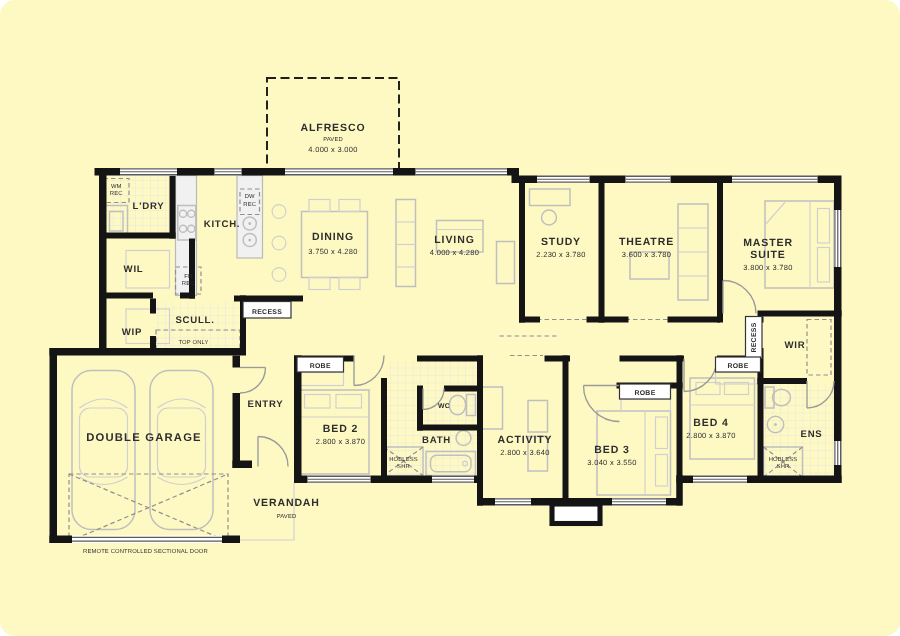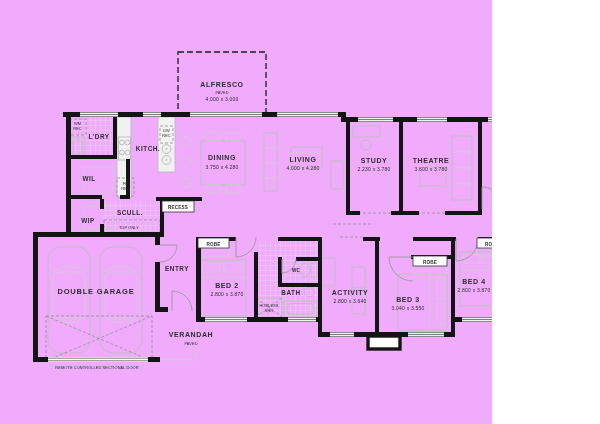--- a/index.html
+++ b/index.html
@@ -1,16 +1,16 @@
 <!DOCTYPE html>
 <html><head>
 <meta charset="utf-8">
 <style>
   html,body{margin:0;padding:0;background:#ffffff;}
-  .stage{width:492px;height:424px;position:relative;background:#f0abfc;overflow:hidden;}
+  .stage{width:600px;height:424px;position:relative;background:#fef9c3;overflow:hidden;border-radius:10px;}
   svg{display:block;}
   text{font-family:"Liberation Sans",sans-serif;fill:#2e2e2e;}
   .room-name{font-size:7px;letter-spacing:.6px;font-weight:bold;}
   .room-name-lg{font-size:7.5px;letter-spacing:.8px;font-weight:bold;}
   .room-dim{font-size:5px;letter-spacing:.2px;}
   .small-lab{font-size:4.6px;letter-spacing:.2px;font-weight:bold;}
   .tiny-lab{font-size:3.9px;letter-spacing:.1px;}
   .mid-lab{font-size:6.4px;letter-spacing:.5px;font-weight:bold;}
   .wall{fill:#141414;}
   .furn{fill:none;stroke:#bfbfbf;stroke-width:1;}

